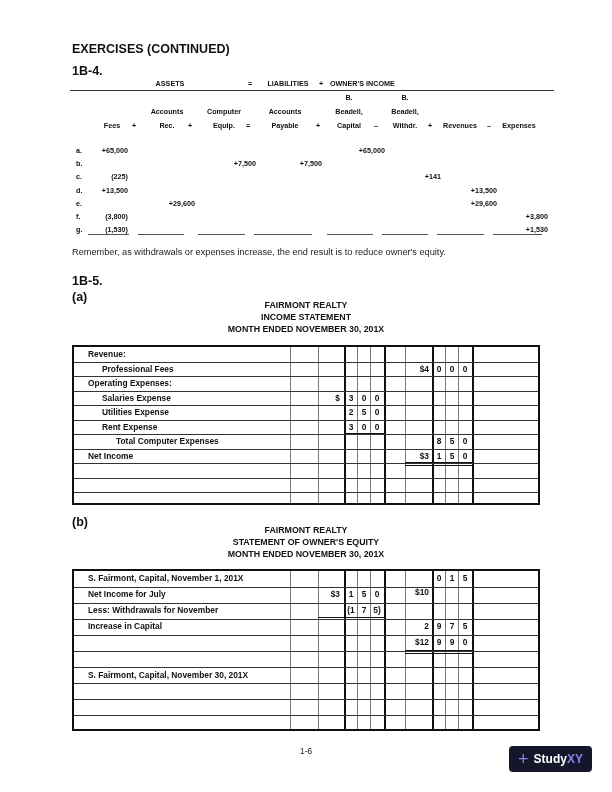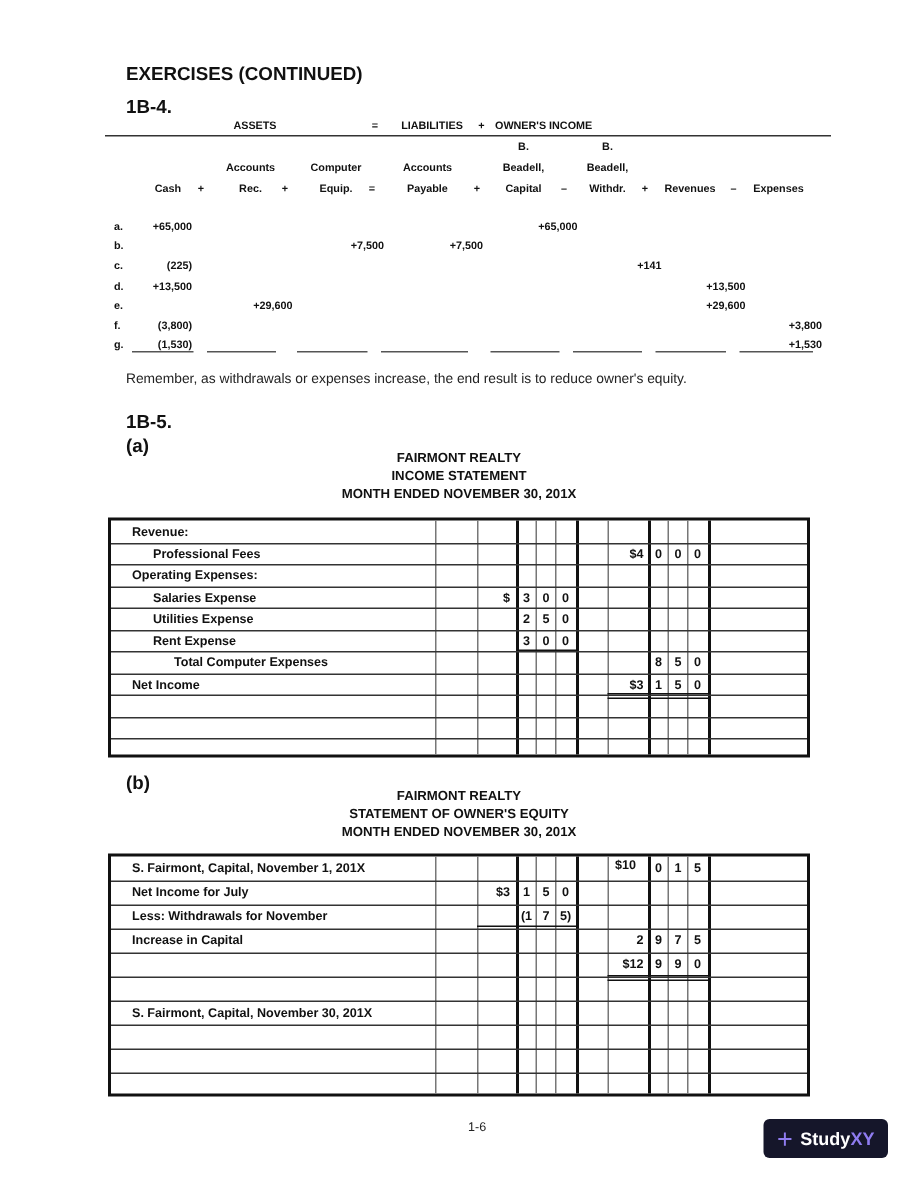--- a/index.html
+++ b/index.html
@@ -1,18 +1,18 @@
 <!DOCTYPE html>
 <html><head>
 <meta charset="utf-8">
 <style>
   html, body { margin:0; padding:0; background:#fff; }
   body { width:612px; height:792px; position:relative; overflow:hidden;
          font-family:"Liberation Sans", sans-serif; color:#111; }
-  .abs { position:absolute;margin-left:12px; }
+  .abs { position:absolute; }
   .h-ex { left:72px; top:42px; font-size:12.5px; font-weight:bold; }
   .h-1b4 { left:72px; top:64px; font-size:12.5px; font-weight:bold; }
   .toprule { position:absolute; left:70px; top:90px; width:484px; height:0; border-top:1.3px solid #333; }
   .hdr-cell { position:absolute; text-align:center; font-size:7.2px; font-weight:bold; line-height:11px; }
   .row-cell { position:absolute; font-size:7.2px; font-weight:bold; text-align:right; }
   .row-letter { position:absolute; left:76px; font-size:7.2px; font-weight:bold; }
   .uline { position:absolute; top:234px; height:0; border-top:1px solid #555; }
   .remember { left:72px; top:247px; font-size:9.2px; color:#222; }
   .h-1b5 { left:72px; top:274px; font-size:12.5px; font-weight:bold; }
   .h-a { left:72px; top:290px; font-size:12.5px; font-weight:bold; }
@@ -43,21 +43,21 @@
   <div class="hdr-cell" style="left:140px; top:78px; width:60px;">ASSETS</div>
   <div class="hdr-cell" style="left:245px; top:78px; width:10px;">=</div>
   <div class="hdr-cell" style="left:262px; top:78px; width:52px;">LIABILITIES</div>
   <div class="hdr-cell" style="left:316px; top:78px; width:10px;">+</div>
   <div class="hdr-cell" style="left:330px; top:78px; width:74px; text-align:left;">OWNER'S INCOME</div>
   <div class="toprule"></div>
 
   <div id="col-headers">
       <div class="hdr-cell" style="left: 82px; width: 60px; top: 92px;"></div>
       <div class="hdr-cell" style="left: 82px; width: 60px; top: 106px;"></div>
-      <div class="hdr-cell" style="left: 82px; width: 60px; top: 120px;">Cash</div>
+      <div class="hdr-cell" style="left: 82px; width: 60px; top: 120px;">Fees</div>
       <div class="hdr-cell" style="left: 137px; width: 60px; top: 92px;"></div>
       <div class="hdr-cell" style="left: 137px; width: 60px; top: 106px;">Accounts</div>
       <div class="hdr-cell" style="left: 137px; width: 60px; top: 120px;">Rec.</div>
       <div class="hdr-cell" style="left: 194px; width: 60px; top: 92px;"></div>
       <div class="hdr-cell" style="left: 194px; width: 60px; top: 106px;">Computer</div>
       <div class="hdr-cell" style="left: 194px; width: 60px; top: 120px;">Equip.</div>
       <div class="hdr-cell" style="left: 255px; width: 60px; top: 92px;"></div>
       <div class="hdr-cell" style="left: 255px; width: 60px; top: 106px;">Accounts</div>
       <div class="hdr-cell" style="left: 255px; width: 60px; top: 120px;">Payable</div>
       <div class="hdr-cell" style="left: 319px; width: 60px; top: 92px;">B.</div>
@@ -306,21 +306,21 @@
     <div class="vline" style="left: 331px;"></div>
     <div class="vline thick" style="left: 358px;"></div>
     <div class="vline" style="left: 371px;"></div>
     <div class="vline" style="left: 384px;"></div>
     <div class="vline thick" style="left: 398px;"></div>
     <div class="lbl" style="left: 14px; top: 2px;">S. Fairmont, Capital, November 1, 201X</div>
     <div class="cur" style="left: 244px; width: 22px; top: 2px;"></div>
     <div class="dig" style="left: 271px; top: 2px;"></div>
     <div class="dig" style="left: 284px; top: 2px;"></div>
     <div class="dig" style="left: 297px; top: 2px;"></div>
-    <div class="cur" style="left: 331px; width: 24px; top: 0; text-align: center;">$10</div>
+    <div class="cur" style="left: 331px; width: 24px; top: 16px;">$10</div>
     <div class="dig" style="left: 359px; top: 2px;">0</div>
     <div class="dig" style="left: 372px; top: 2px;">1</div>
     <div class="dig" style="left: 385px; top: 2px;">5</div>
     <div class="lrow" style="top: 16px;"></div>
     <div class="lbl" style="left: 14px; top: 18px;">Net Income for July</div>
     <div class="cur" style="left: 244px; width: 22px; top: 18px;">$3</div>
     <div class="dig" style="left: 271px; top: 18px;">1</div>
     <div class="dig" style="left: 284px; top: 18px;">5</div>
     <div class="dig" style="left: 297px; top: 18px;">0</div>
     <div class="cur" style="left: 331px; width: 24px; top: 18px;"></div>

